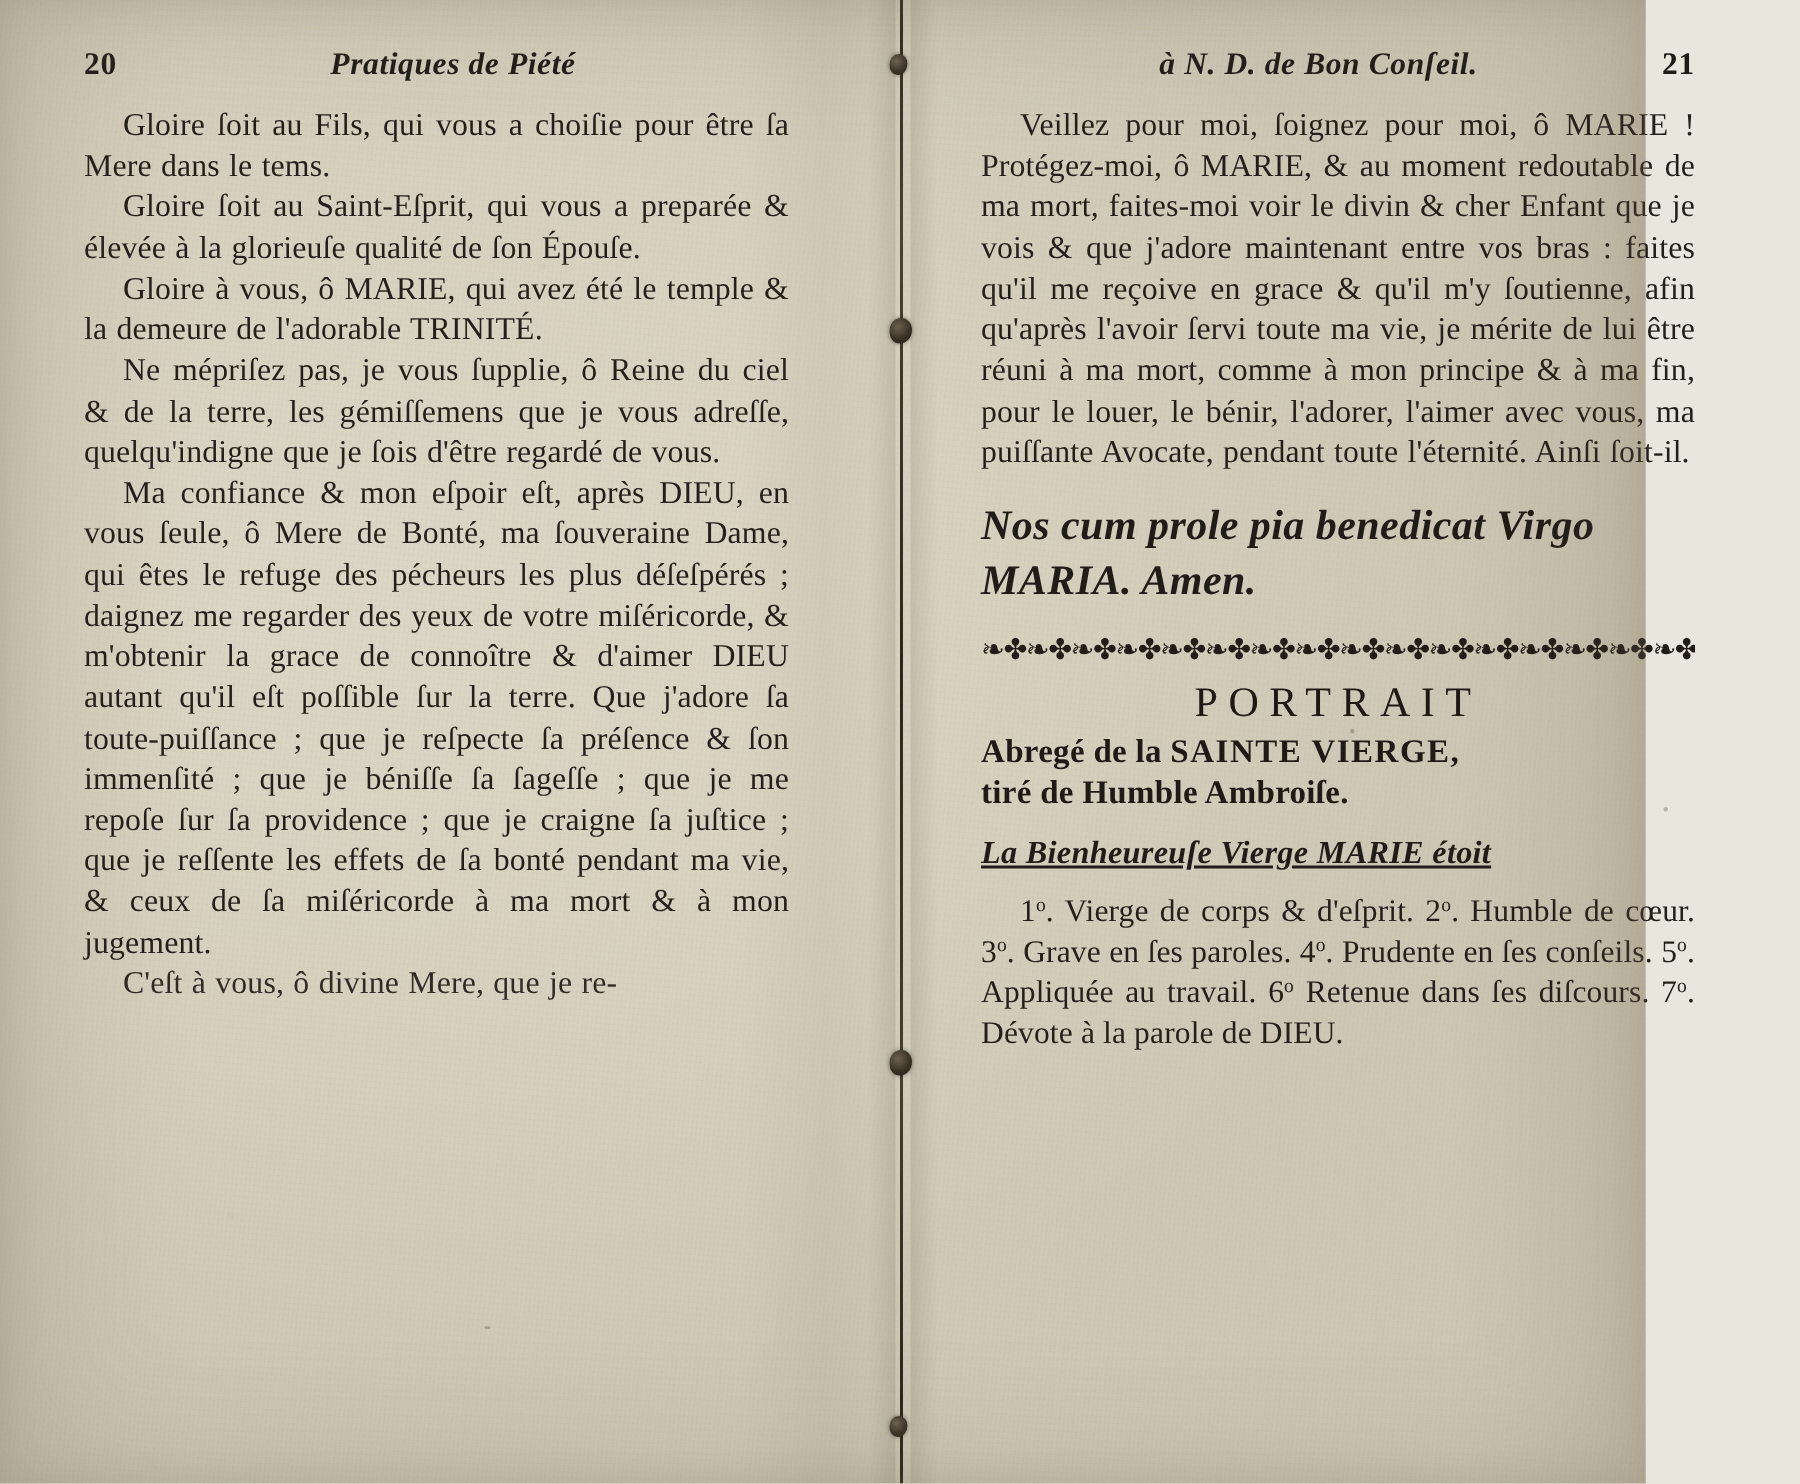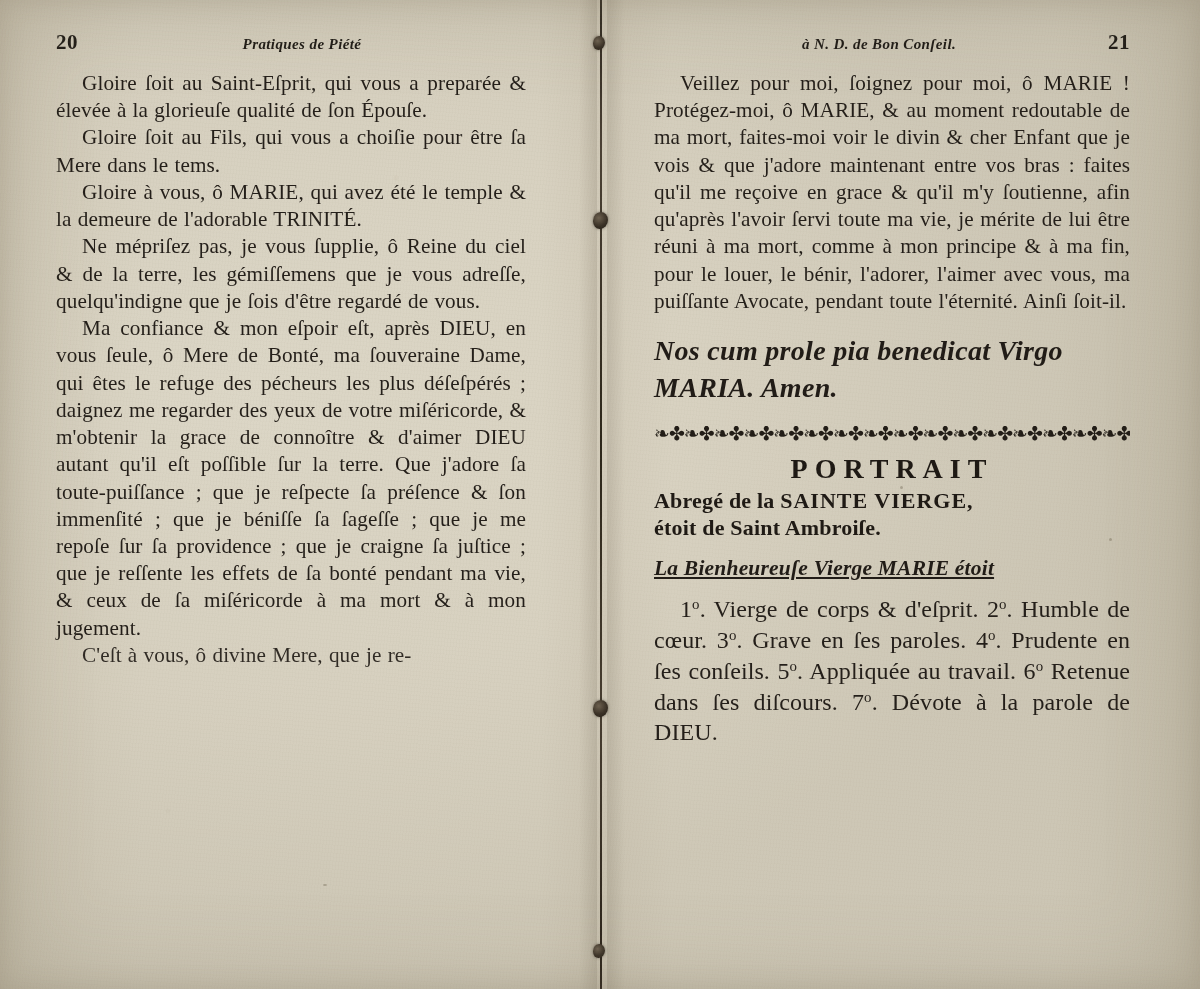--- a/index.html
+++ b/index.html
@@ -4,21 +4,21 @@
 <title>Scanned Book Page</title>
 <style>
   html,body{margin:0;padding:0;}
   body{
     width:1200px;height:989px;overflow:hidden;
     background:#e9e6dd;
     font-family:"Liberation Serif","DejaVu Serif",serif;
     color:#241f1a;
   }
   .scan{
-    position:relative;width:1200px;height:989px;
+    position:relative;width:1097px;height:989px;
     background:
       radial-gradient(ellipse 70% 55% at 20% 40%, #edeae1 0%, #e7e3d9 55%, #ddd9ce 100%),
       linear-gradient(90deg,#e3dfd4 0%,#ece9e0 12%,#eeebe2 45%,#e6e2d8 50%,#eeebe2 56%,#ece9e0 88%,#e1ddd2 100%);
     background-blend-mode:multiply;
   }
   
   .grain{
     position:absolute;inset:0;pointer-events:none;opacity:.5;
     background-image:
       repeating-linear-gradient(97deg, rgba(120,110,90,.05) 0 1px, rgba(0,0,0,0) 1px 3px),
@@ -43,69 +43,69 @@
     filter:blur(.25px);}
   .knot{position:absolute;left:-2px;width:15px;height:17px;border-radius:52% 48% 55% 45%;
     background:radial-gradient(circle at 38% 35%,#6d6150 0%,#3a3126 55%,#211b14 100%);
     box-shadow:0 0 3px rgba(40,34,25,.55);}
   
   .col{position:absolute;top:0;}
   .col-left{left:56px;width:470px;}
   .col-right{left:654px;width:476px;}
   .runhead{display:flex;align-items:baseline;height:40px;margin-top:30px;}
   .folio{font-size:21px;font-weight:700;letter-spacing:.5px;color:#1e1a15;}
-  .runtitle{flex:1;text-align:center;font-style:italic;font-size:15px;font-weight:700;
+  .runtitle{flex:1;text-align:center;font-style:italic;font-size:21px;font-weight:700;
     letter-spacing:.4px;color:#1e1a15;}
   .col-right .runtitle{text-align:center;padding-right:4px;}
   .col-right .runhead{justify-content:space-between;}
   p.body{
     margin:0;font-size:21.2px;line-height:1.285;text-align:justify;
     text-justify:inter-word;letter-spacing:.1px;word-spacing:.8px;color:#231e19;
   }
   p.body.ind{text-indent:26px;}
   .latin{margin:0;font-style:italic;font-weight:700;font-size:28px;line-height:1.3;
     letter-spacing:.3px;color:#201b16;}
   .rule-orn{
     margin:16px 0 10px 0;height:22px;overflow:hidden;
     font-size:19px;letter-spacing:-1px;color:#211c16;white-space:nowrap;line-height:22px;
     font-family:"DejaVu Sans",sans-serif;font-weight:700;
   }
   h1.portrait{
-    margin:6px 0 2px 0;text-align:center;font-size:28px;font-weight:700;
+    margin:6px 0 2px 0;text-align:center;font-size:28px;font-weight:400;
     letter-spacing:7px;color:#1d1813;line-height:1.1;
   }
   h2.subtitle{
     margin:2px 0 0 0;text-align:left;font-size:22px;font-weight:700;
     line-height:1.24;color:#1e1914;letter-spacing:.2px;
   }
   h2.subtitle .caps{letter-spacing:1px;}
   .lede{margin:14px 0 0 0;font-style:italic;font-weight:700;font-size:21.5px;
     line-height:1.25;color:#201b16;letter-spacing:.2px;text-decoration:underline;}
-  .numlist{margin:12px 0 0 0;font-size:24px;line-height:1.285;text-align:justify;
+  .numlist{margin:12px 0 0 0;font-size:21px;line-height:1.285;text-align:justify;
     color:#231e19;letter-spacing:.1px;}
   .numlist.ind{text-indent:26px;}
   sup.ord{font-size:.62em;vertical-align:.52em;}
   .inkfade{opacity:.93;}
   
   .speck{position:absolute;background:#6a5f4c;border-radius:50%;opacity:.38;}
 </style>
 </head>
 <body>
 
 <div class="scan">
 
   <div class="col col-left">
 
     <div class="runhead">
       <span class="folio">20</span>
       <span class="runtitle">Pratiques de Piété</span>
     </div>
 
+    <p class="body ind">Gloire ſoit au Fils, qui vous a choiſie pour être ſa Mere dans le tems.</p>
     <p class="body ind">Gloire ſoit au Saint-Eſprit, qui vous a preparée &amp; élevée à la glorieuſe qualité de ſon Épouſe.</p>
-    <p class="body ind">Gloire ſoit au Fils, qui vous a choiſie pour être ſa Mere dans le tems.</p>
     <p class="body ind">Gloire à vous, ô MARIE, qui avez été le temple &amp; la demeure de l'adorable TRINITÉ.</p>
     <p class="body ind">Ne mépriſez pas, je vous ſupplie, ô Reine du ciel &amp; de la terre, les gémiſſemens que je vous adreſſe, quelqu'indigne que je ſois d'être regardé de vous.</p>
     <p class="body ind">Ma confiance &amp; mon eſpoir eſt, après DIEU, en vous ſeule, ô Mere de Bonté, ma ſouveraine Dame, qui êtes le refuge des pécheurs les plus déſeſpérés ; daignez me regarder des yeux de votre miſéricorde, &amp; m'obtenir la grace de connoître &amp; d'aimer DIEU autant qu'il eſt poſſible ſur la terre. Que j'adore ſa toute-puiſſance ; que je reſpecte ſa préſence &amp; ſon immenſité ; que je béniſſe ſa ſageſſe ; que je me repoſe ſur ſa providence ; que je craigne ſa juſtice ; que je reſſente les effets de ſa bonté pendant ma vie, &amp; ceux de ſa miſéricorde à ma mort &amp; à mon jugement.</p>
     <p class="body ind inkfade">C'eſt à vous, ô divine Mere, que je re-</p>
   </div>
 
   <div class="gutter">
     <div class="shadowL"></div>
     <div class="shadowR"></div>
     <div class="thread"></div>
@@ -126,21 +126,21 @@
 
     <div style="height:18px"></div>
     <p class="latin">Nos cum prole pia benedicat Virgo MARIA. Amen.</p>
 
     <div class="rule-orn">❧✤❧✤❧✤❧✤❧✤❧✤❧✤❧✤❧✤❧✤❧✤❧✤❧✤❧✤❧✤❧✤❧✤❧✤❧✤❧✤❧✤❧✤❧✤❧✤❧✤❧✤❧✤❧✤❧✤❧✤❧✤❧✤❧✤❧✤❧✤❧✤</div>
 
     <h1 class="portrait">PORTRAIT</h1>
 
     <h2 class="subtitle">
       <span>Abregé de la </span><span class="caps">SAINTE VIERGE</span><span>,</span><br>
-      <span>étoit de Saint Ambroiſe.</span>
+      <span>tiré de Humble Ambroiſe.</span>
     </h2>
 
     <p class="lede">La Bienheureuſe Vierge MARIE étoit</p>
 
     <p class="numlist ind"><span>1</span><sup class="ord">o</sup><span>. Vierge de corps &amp; d'eſprit.  </span><span>2</span><sup class="ord">o</sup><span>. Humble de cœur.  </span><span>3</span><sup class="ord">o</sup><span>. Grave en ſes paroles.  </span><span>4</span><sup class="ord">o</sup><span>. Prudente en ſes conſeils.  </span><span>5</span><sup class="ord">o</sup><span>. Appliquée au travail.  </span><span>6</span><sup class="ord">o</sup><span> Retenue dans ſes diſcours.  </span><span>7</span><sup class="ord">o</sup><span>. Dévote à la parole de DIEU.</span></p>
   </div>
 
   <div class="grain"></div>
   <div class="vignette"></div>
 

